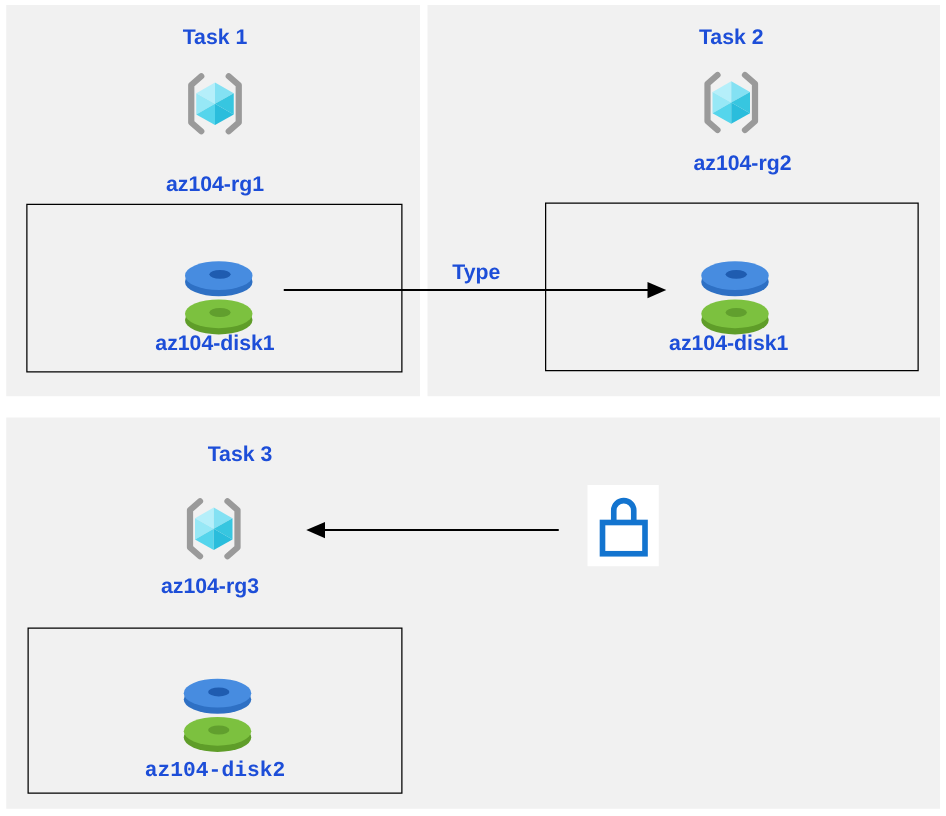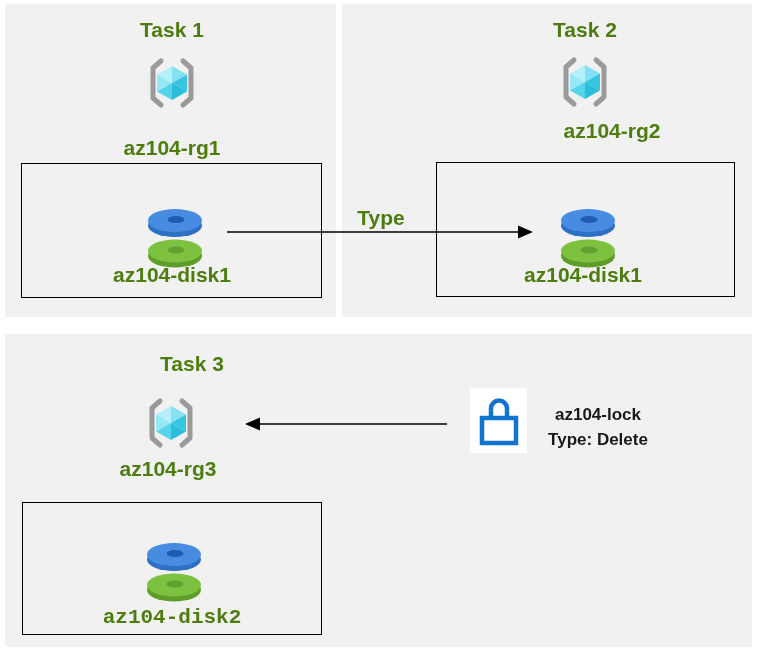--- a/index.html
+++ b/index.html
@@ -10,21 +10,21 @@
   .panel{position:absolute;background:#f1f1f1;}
   #panel-task1{left:5px;top:4px;width:331px;height:313px;}
   #panel-task2{left:342px;top:4px;width:410px;height:313px;}
   #panel-task3{left:5px;top:334px;width:747px;height:313px;}
   .rbox{position:absolute;border:1.5px solid #000;background:transparent;}
   #box1{left:21px;top:163px;width:299px;height:133px;}
   #box2{left:436px;top:162px;width:297px;height:133px;}
   #box3{left:22px;top:502px;width:298px;height:131px;}
   .lbl{
     position:absolute;transform:translateX(-50%);white-space:nowrap;
-    font-weight:700;font-size:21px;line-height:19px;color:#4d7c0f;
+    font-weight:700;font-size:17px;line-height:19px;color:#1d4ed8;
   }
   .icon{position:absolute;display:block;line-height:0;}
   .arrow-overlay{position:absolute;left:0;top:0;width:757px;height:653px;pointer-events:none;}
   #lock-tile{
     position:absolute;left:470px;top:388px;width:57px;height:65px;background:#ffffff;
     display:flex;align-items:center;justify-content:center;
   }
   #lock-text{
     position:absolute;left:598px;top:402px;transform:translateX(-50%);
     text-align:center;font-weight:700;font-size:17px;line-height:25px;white-space:nowrap;
@@ -86,21 +86,21 @@
         <polygon points="28,10 43,18.5 28,27" fill="#83e1f3"></polygon>
         <polygon points="13,18.5 13,35.5 28,27" fill="#97e8f6"></polygon>
         <polygon points="43,18.5 43,35.5 28,27" fill="#37c6e0"></polygon>
         <polygon points="13,35.5 28,44 28,27" fill="#55d5ec"></polygon>
         <polygon points="43,35.5 28,44 28,27" fill="#2abddc"></polygon>
       </g>
     </svg>
   </span>
 
   <div class="lbl" style="left:172px;top:138px;">az104-rg1</div>
-  <div class="lbl" style="left:612px;top:121px;">az104-rg2</div>
+  <div class="lbl" style="left:594px;top:121px;">az104-rg2</div>
   <div class="lbl" style="left:168px;top:459px;">az104-rg3</div>
 
   <div class="rbox" id="box1"></div>
   <div class="rbox" id="box2"></div>
   <div class="rbox" id="box3"></div>
 
   <span class="icon" style="left:145px;top:206px;">
     <svg width="60" height="64" viewBox="0 0 60 64">
       <ellipse cx="30" cy="50" rx="27" ry="11.5" fill="#5f9d29"></ellipse>
       <ellipse cx="30" cy="45" rx="27" ry="11.5" fill="#7cc13f"></ellipse>
@@ -149,18 +149,14 @@
   <div class="lbl" style="left:381px;top:208px;">Type</div>
 
   <div id="lock-tile">
     <span class="icon" style="position:static;">
       <svg width="49" height="57" viewBox="0 0 49 57">
         <path d="M17 26 v-9.5 a8 8 0 0 1 16 0 v9.5" fill="none" stroke="#1374cf" stroke-width="4.5"></path>
         <rect x="8" y="26" width="34" height="25" fill="#ffffff" stroke="#1374cf" stroke-width="4.5"></rect>
       </svg>
     </span>
   </div>
-  <div id="lock-text">
-    <div>az104-lock</div>
-    <div>Type: Delete</div>
-  </div>
 
 </div>
 
 </body></html>

